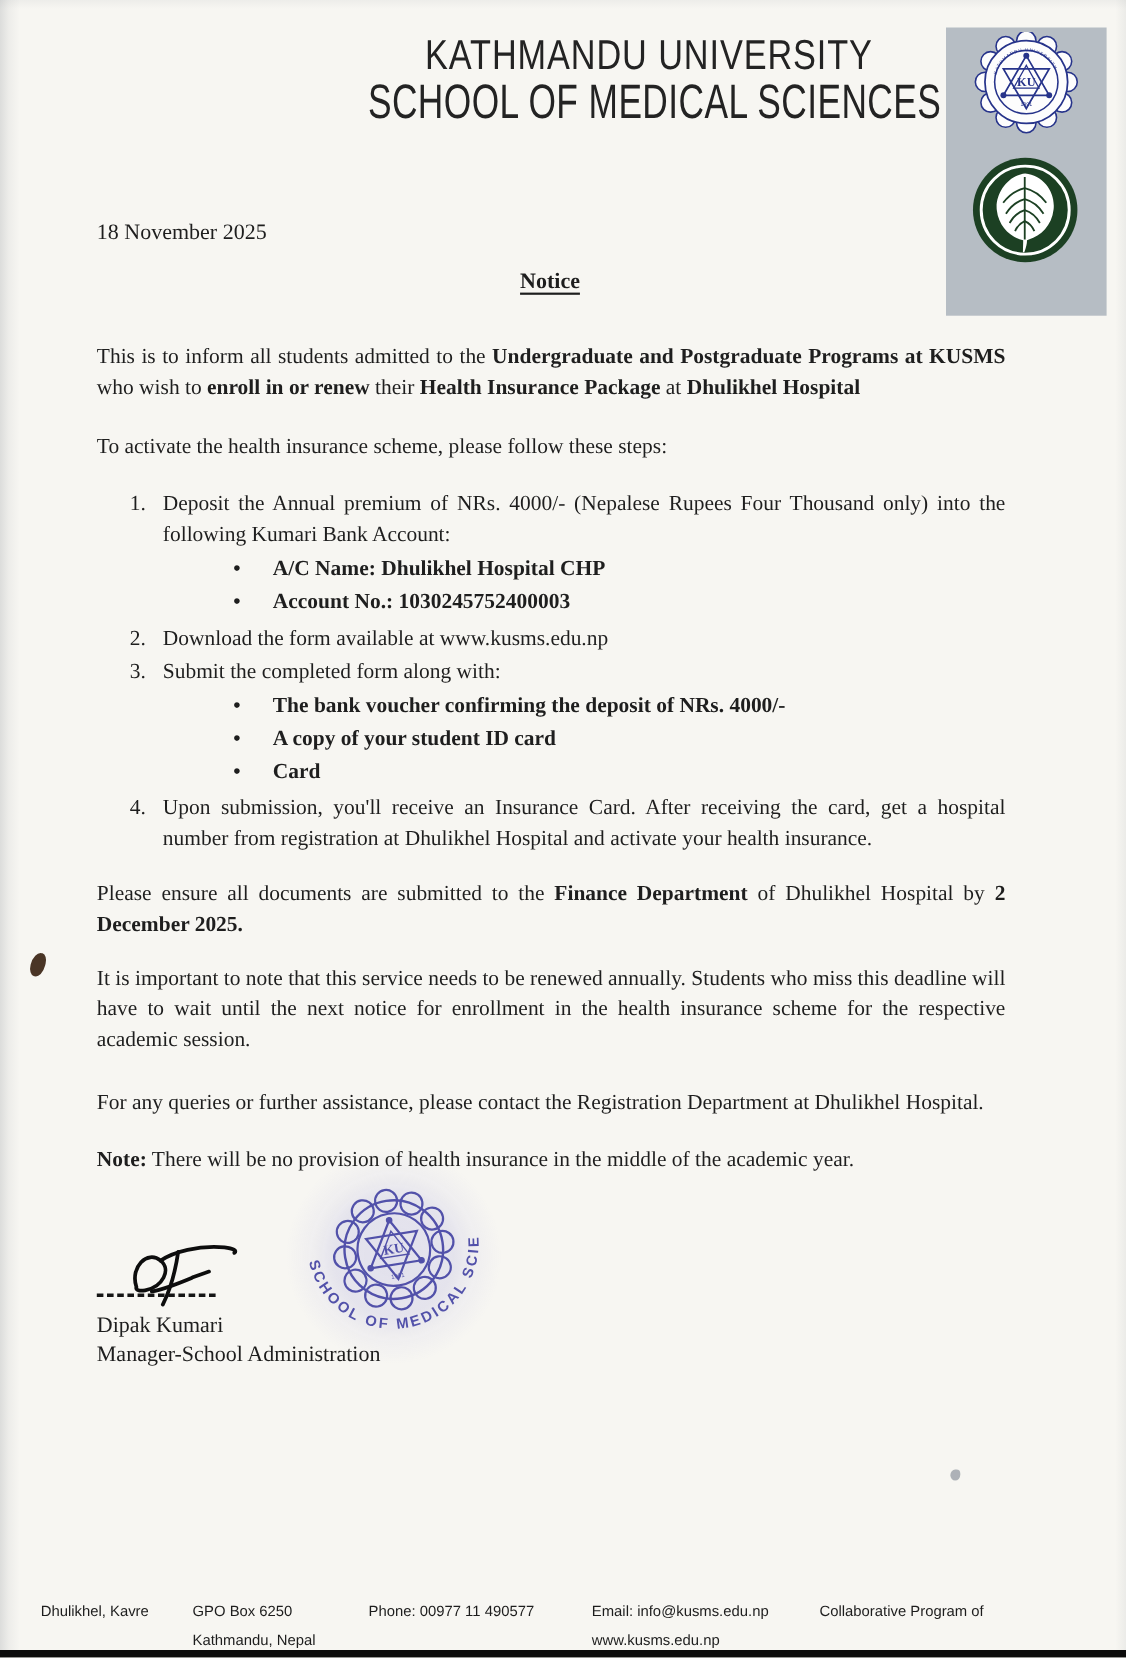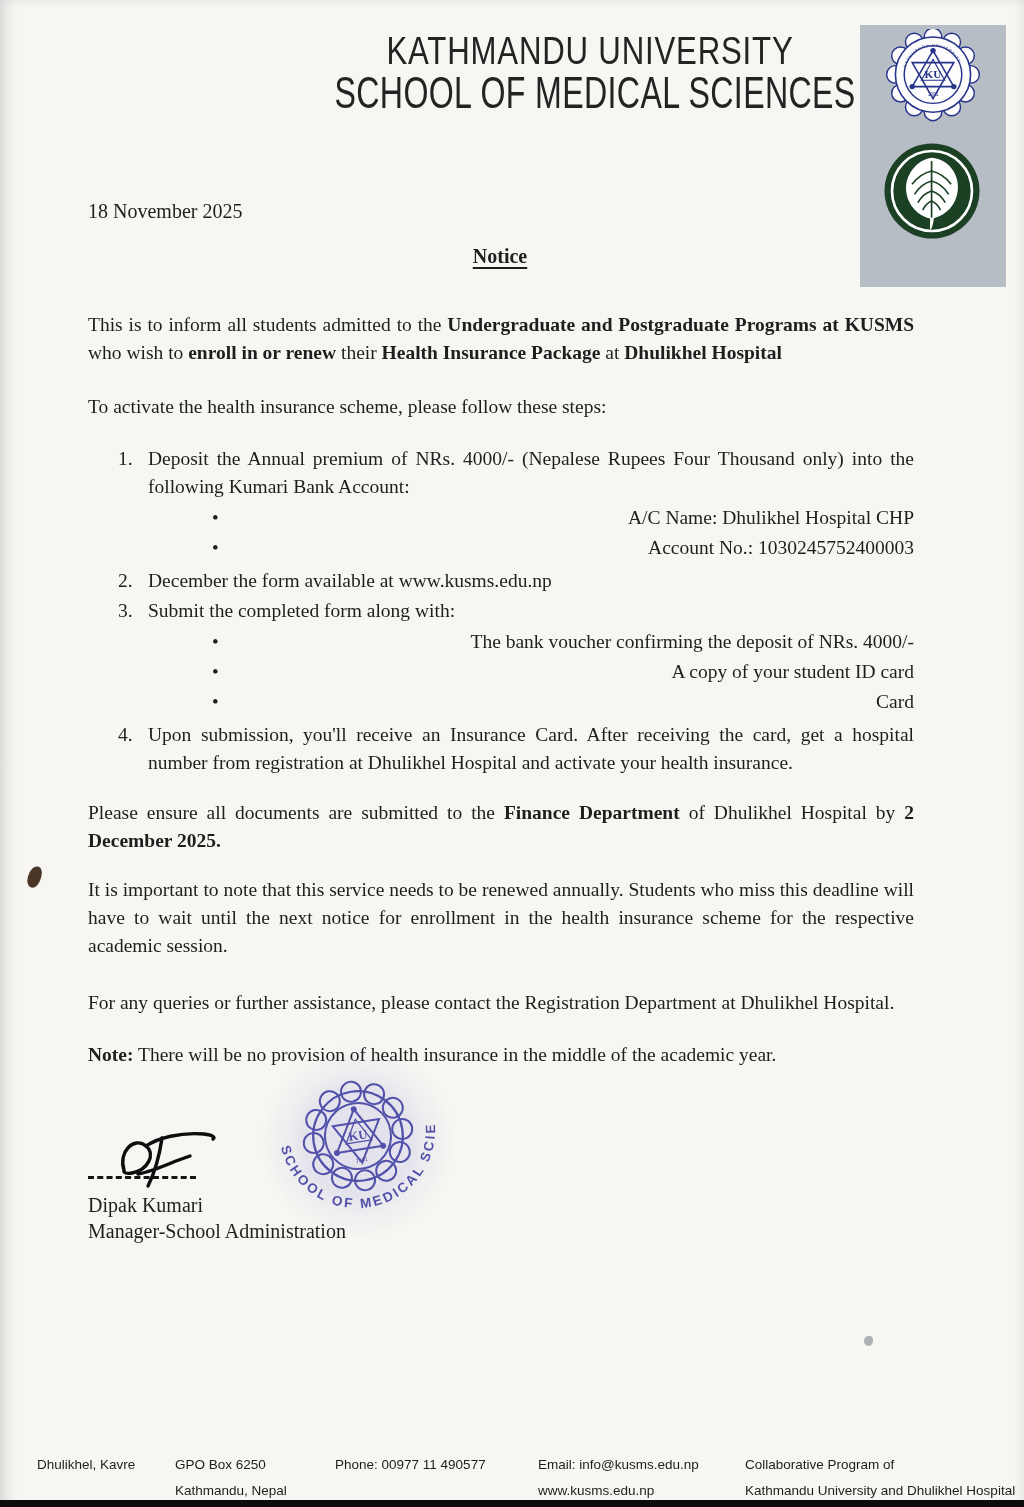--- a/index.html
+++ b/index.html
@@ -28,21 +28,21 @@
   
   .content{position:absolute;left:88px;top:311px;width:826px;font-size:19.5px;line-height:28px;}
   .content p{margin:0;text-align:justify;}
   .p-intro{margin-bottom:26px !important;}
   .p-steps-intro{margin-bottom:24px !important;text-align:left !important;}
   .steps{margin-bottom:0;}
   .step{display:flex;margin-bottom:2px;}
   .step-num{width:30px;margin-left:30px;flex:none;}
   .step-body{flex:1;text-align:justify;}
   .blist{list-style:none;margin:2px 0 2px 0;padding:0;}
-  .blist li{position:relative;padding-left:100px;line-height:30px;text-align:right;}
+  .blist li{position:relative;padding-left:100px;line-height:30px;text-align:left;font-weight:bold;}
   .dot{position:absolute;left:64px;top:0;}
   .dot::before{content:"\2022";font-size:19px;}
   .p-finance{margin-top:22px !important;}
   .p-renewal{margin-top:21px !important;}
   .p-queries{margin-top:29px !important;}
   .p-note{margin-top:24px !important;}
   b{font-weight:bold;}
   
   .sig-svg{position:absolute;left:110px;top:1120px;}
   .sig-dash{position:absolute;left:88px;top:1176px;width:108px;border-bottom:3px dashed #151515;}
@@ -147,21 +147,21 @@
         <div class="step-body">
           <span>Deposit the Annual premium of NRs. 4000/- (Nepalese Rupees Four Thousand only) into the following Kumari Bank Account:</span>
           <ul class="blist">
             <li><span class="dot"></span><span>A/C Name: Dhulikhel Hospital CHP</span></li>
             <li><span class="dot"></span><span>Account No.: 1030245752400003</span></li>
           </ul>
         </div>
       </div>
       <div class="step">
         <span class="step-num">2.</span>
-        <div class="step-body"><span>December the form available at www.kusms.edu.np</span></div>
+        <div class="step-body"><span>Download the form available at www.kusms.edu.np</span></div>
       </div>
       <div class="step">
         <span class="step-num">3.</span>
         <div class="step-body">
           <span>Submit the completed form along with:</span>
           <ul class="blist">
             <li><span class="dot"></span><span>The bank voucher confirming the deposit of NRs. 4000/-</span></li>
             <li><span class="dot"></span><span>A copy of your student ID card</span></li>
             <li><span class="dot"></span><span>Card</span></li>
           </ul>
@@ -250,20 +250,19 @@
     </div>
     <div class="f-col f3">
       <div>Phone: 00977 11 490577</div>
     </div>
     <div class="f-col f4">
       <div>Email: info@kusms.edu.np</div>
       <div>www.kusms.edu.np</div>
     </div>
     <div class="f-col f5">
       <div>Collaborative Program of</div>
-      <div>Kathmandu University and Dhulikhel Hospital</div>
     </div>
   </div>
 
   <div class="ink-blot"></div>
   <div class="speck"></div>
   <div class="edge-bar"></div>
 </div>
 
 </body></html>

